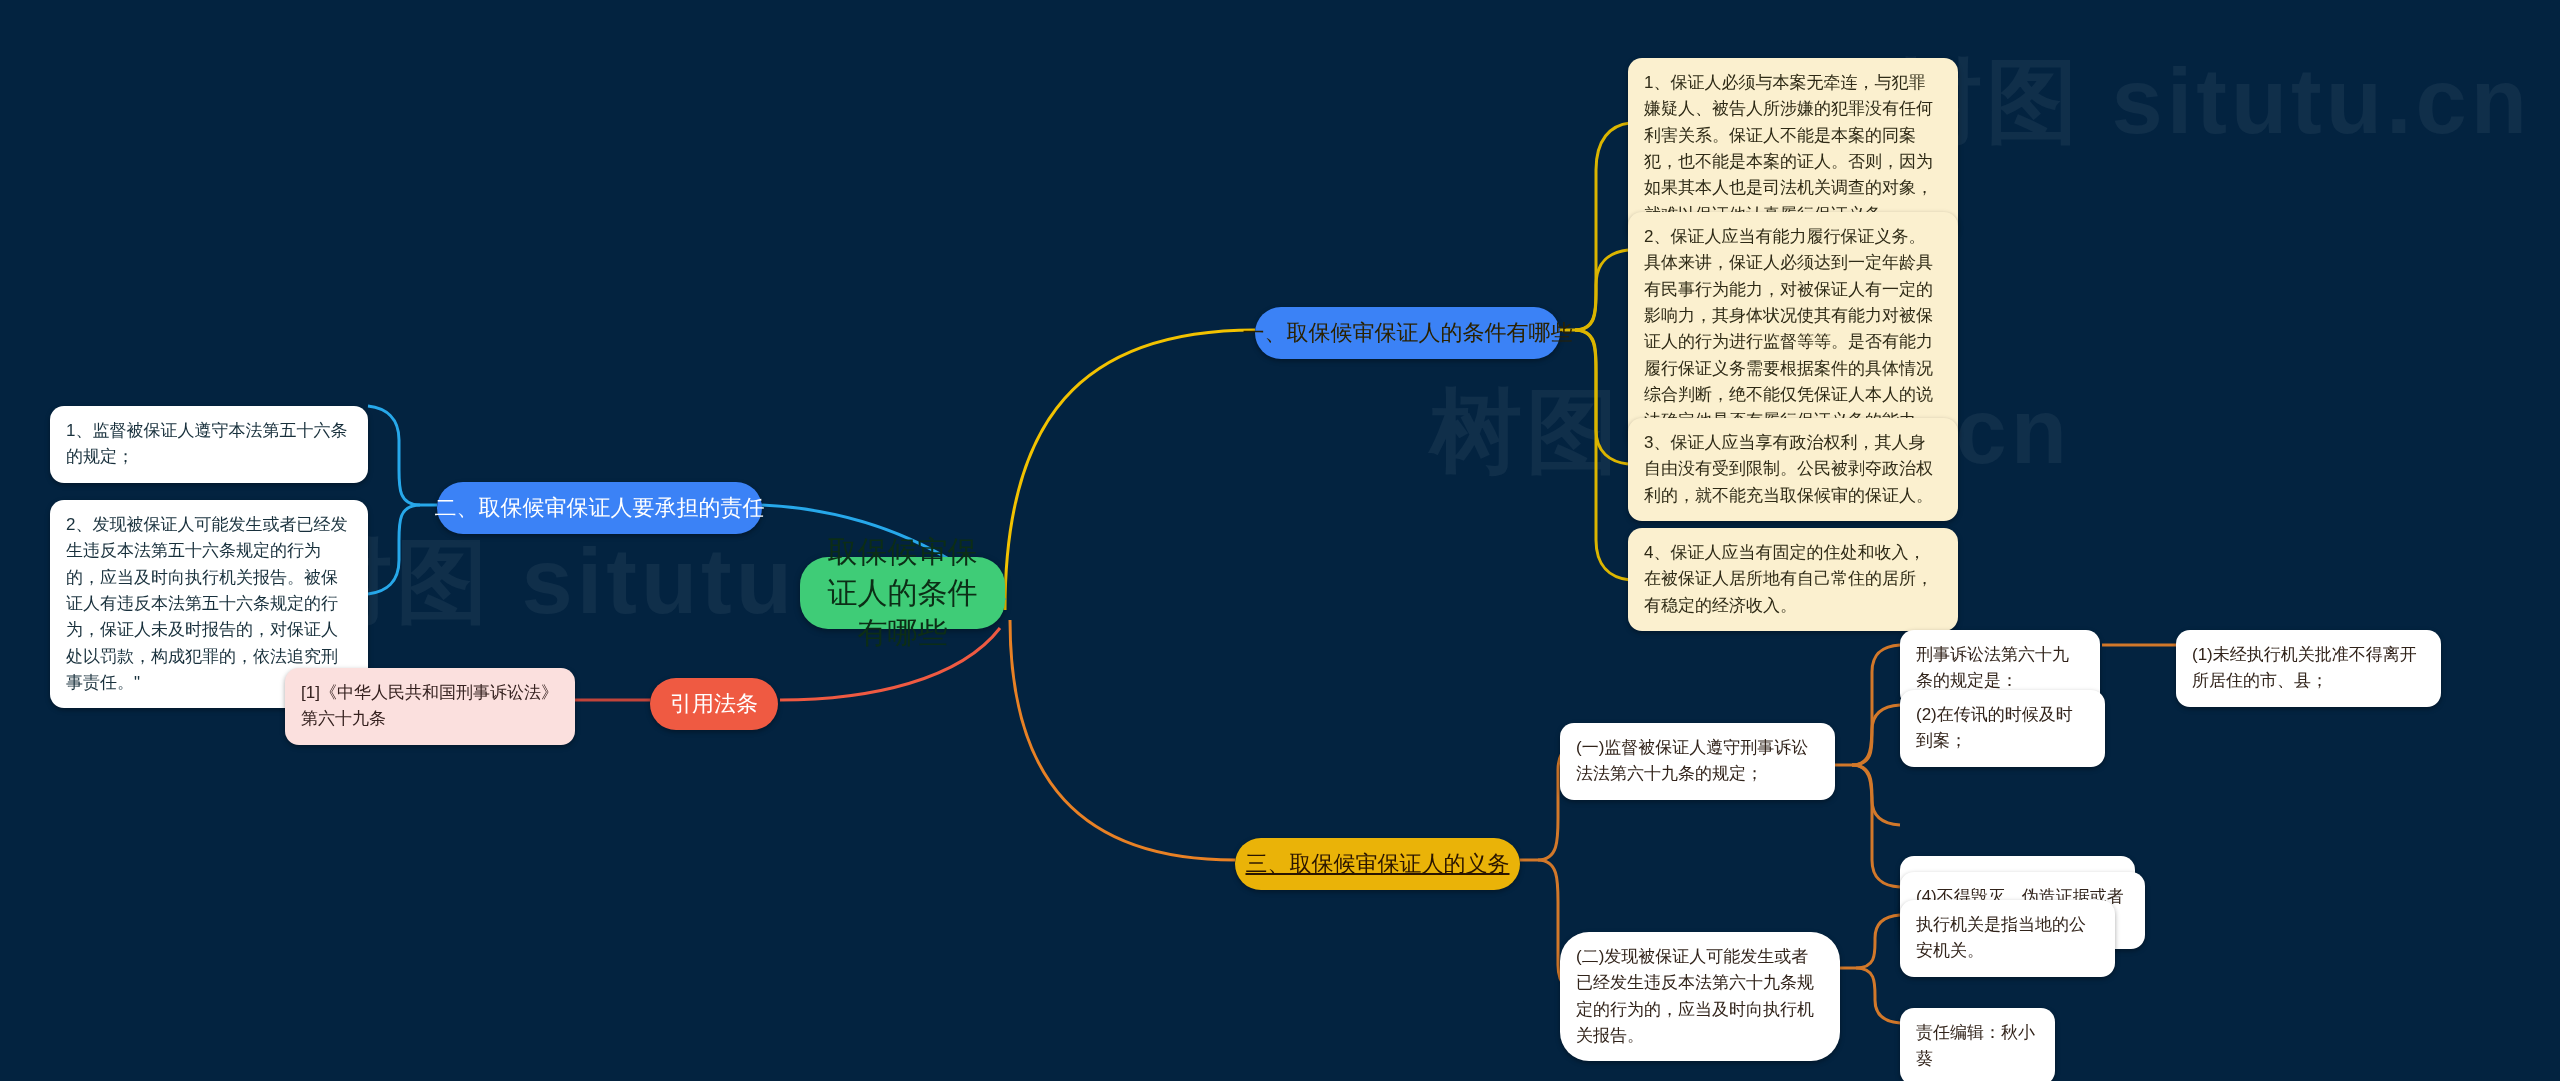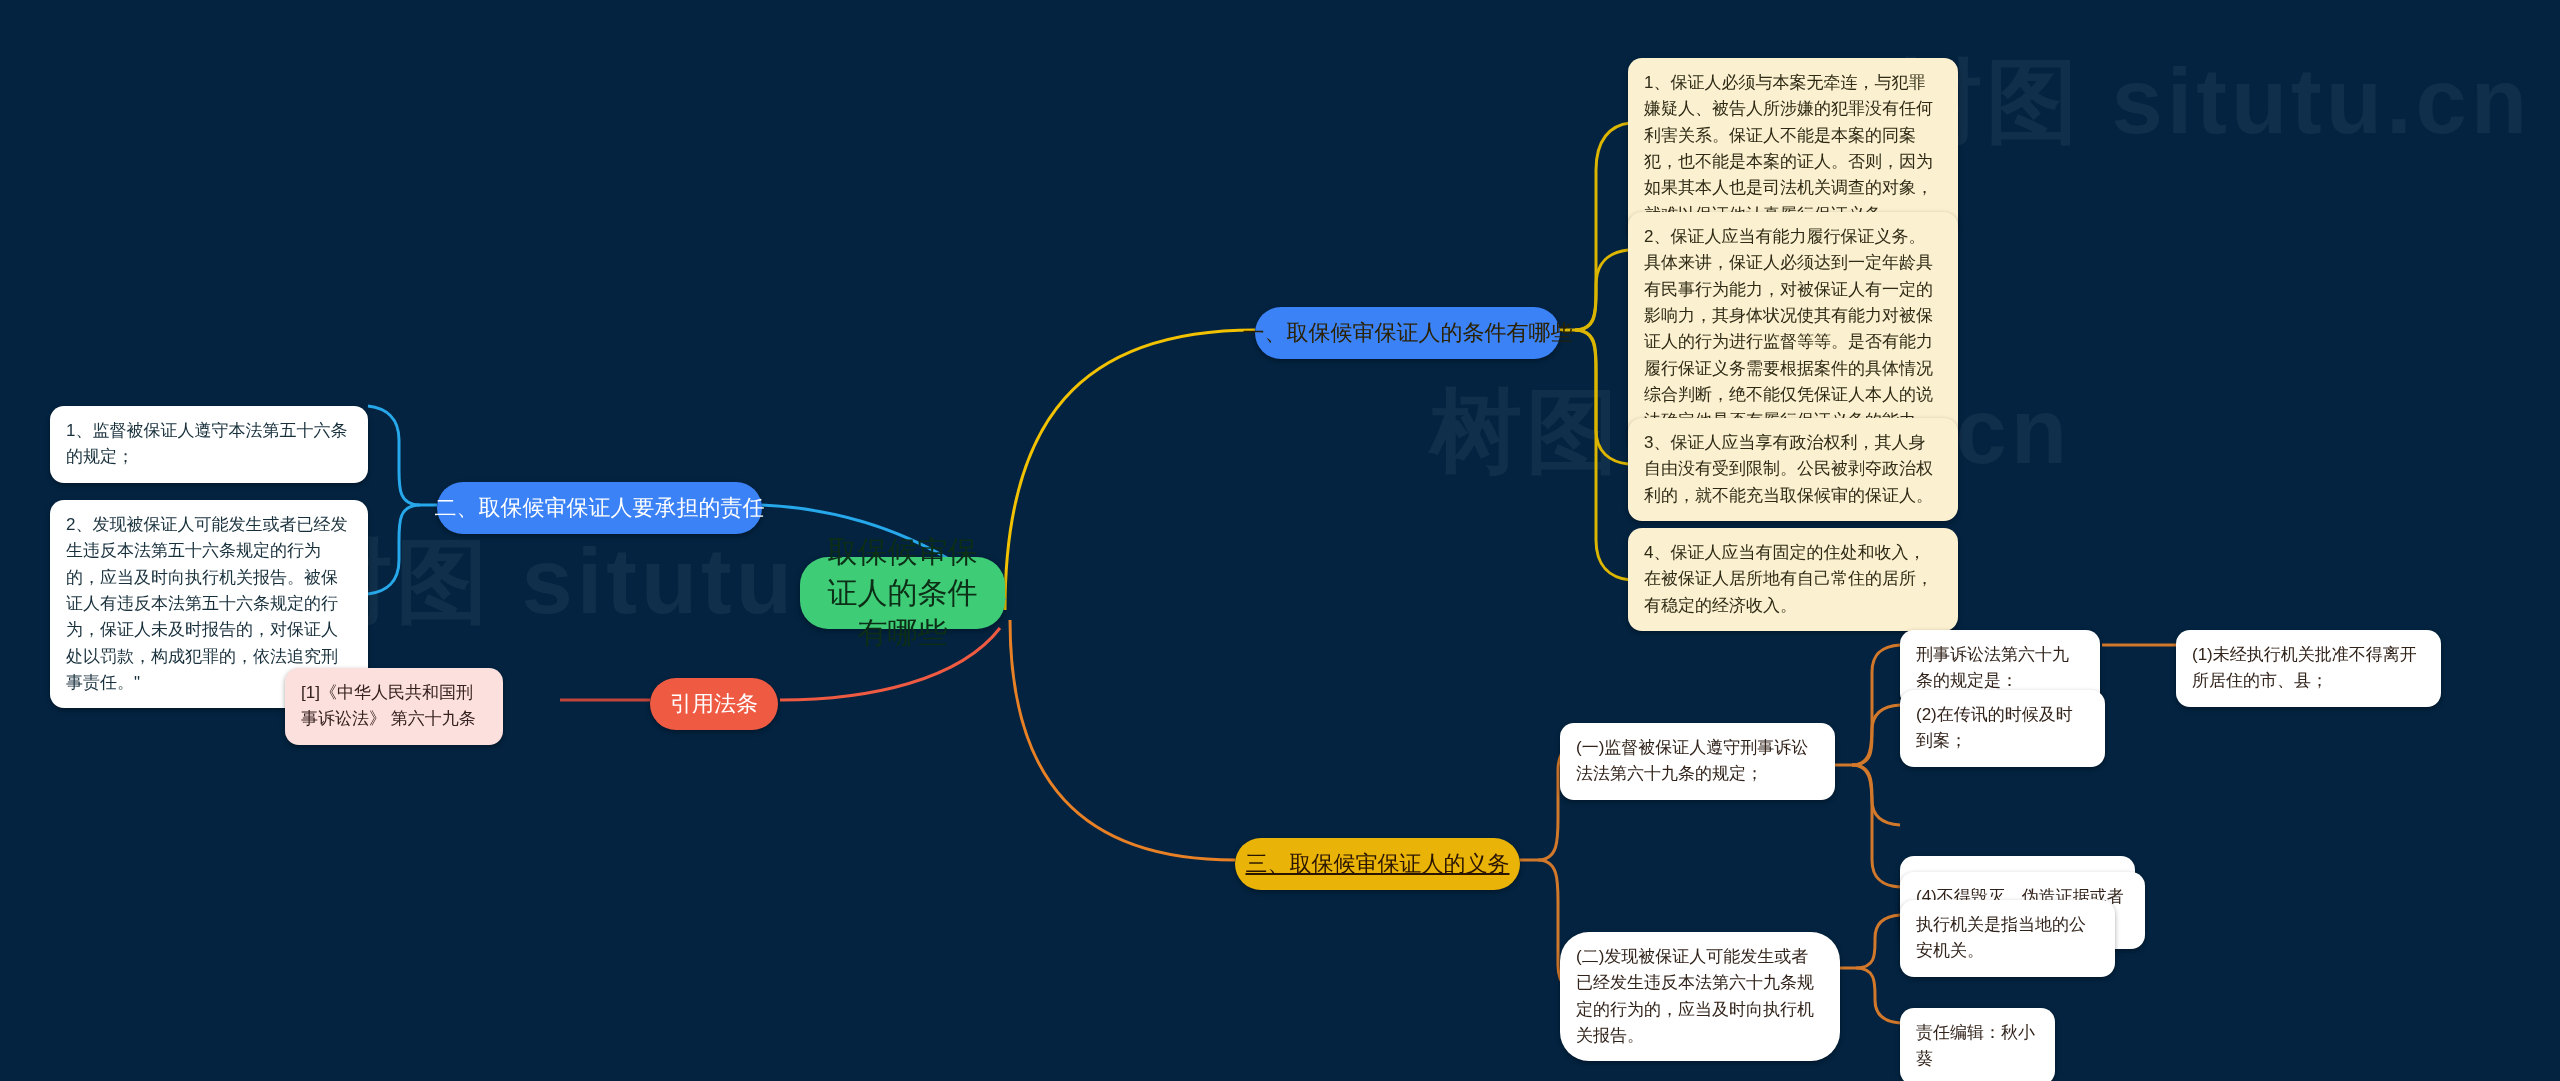--- a/index.html
+++ b/index.html
@@ -134,21 +134,21 @@
   <div class="node card cream" style="left:1628px; top:418px; width:330px;">3、保证人应当享有政治权利，其人身自由没有受到限制。公民被剥夺政治权利的，就不能充当取保候审的保证人。</div>
   <div class="node card cream" style="left:1628px; top:528px; width:330px;">4、保证人应当有固定的住处和收入，在被保证人居所地有自己常住的居所，有稳定的经济收入。</div>
 
   <div class="node pill blue" style="left:437px; top:482px; width:325px;">二、取保候审保证人要承担的责任</div>
 
   <div class="node card ice" style="left:50px; top:406px; width:318px;">1、监督被保证人遵守本法第五十六条的规定；</div>
   <div class="node card ice" style="left:50px; top:500px; width:318px;">2、发现被保证人可能发生或者已经发生违反本法第五十六条规定的行为的，应当及时向执行机关报告。被保证人有违反本法第五十六条规定的行为，保证人未及时报告的，对保证人处以罚款，构成犯罪的，依法追究刑事责任。"</div>
 
   <div class="node pill red" style="left:650px; top:678px; width:128px;">引用法条</div>
 
-  <div class="node card pink" style="left:285px; top:668px; width:218px;">[1]《中华人民共和国刑事诉讼法》 第六十九条</div>
+  <div class="node card pink" style="left:285px; top:668px; width:290px;">[1]《中华人民共和国刑事诉讼法》 第六十九条</div>
 
   <div class="node pill orange" style="left:1235px; top:838px; width:285px;">三、取保候审保证人的义务</div>
 
   <div class="node card peach" style="left:1560px; top:723px; width:275px;">(一)监督被保证人遵守刑事诉讼法法第六十九条的规定；</div>
   <div class="node card peach" style="left:1560px; top:932px; width:280px;border-radius:29px;">(二)发现被保证人可能发生或者已经发生违反本法第六十九条规定的行为的，应当及时向执行机关报告。</div>
 
   <div class="node card peach" style="left:1900px; top:630px; width:200px;">刑事诉讼法第六十九条的规定是：</div>
   <div class="node card peach" style="left:2176px; top:630px; width:265px;">(1)未经执行机关批准不得离开所居住的市、县；</div>
 
   <div class="node card peach" style="left:1900px; top:690px; width:205px;">(2)在传讯的时候及时到案；</div>

